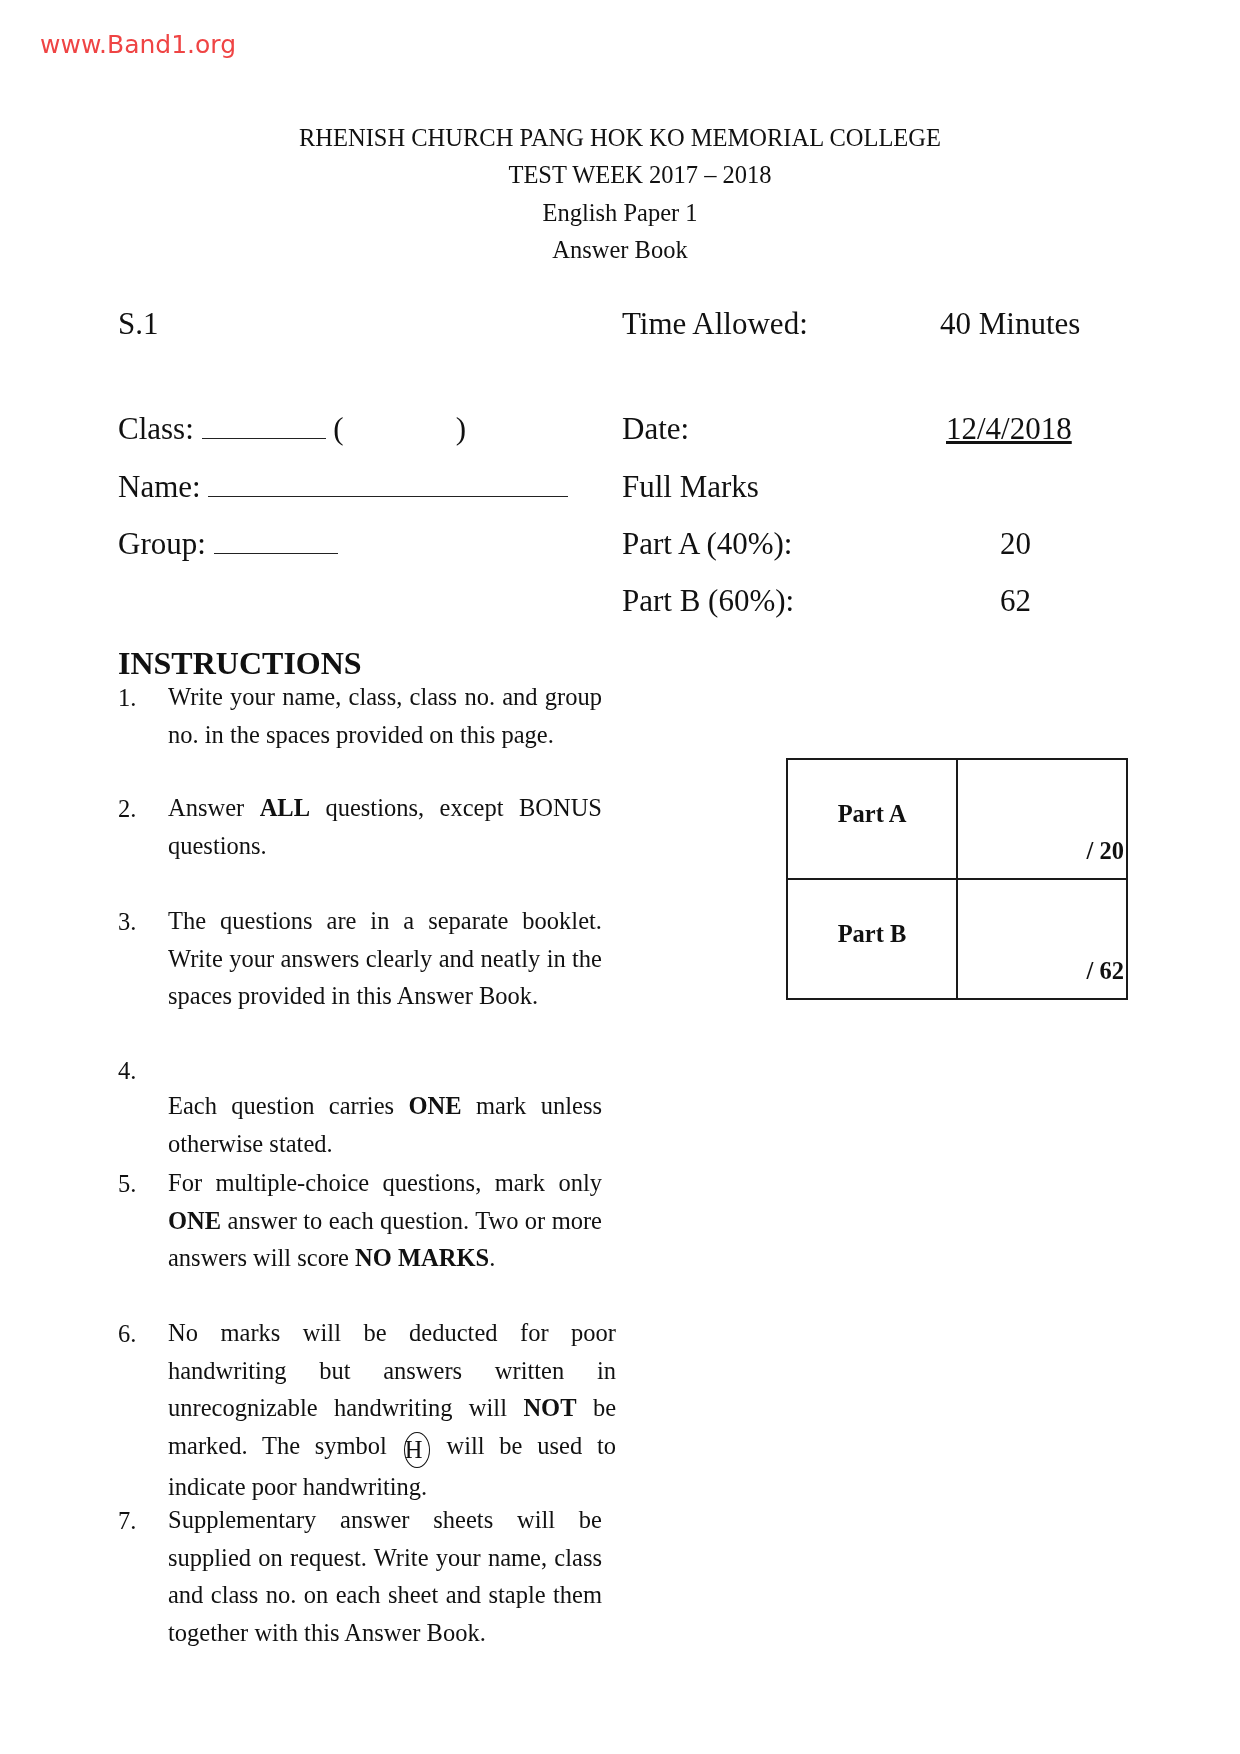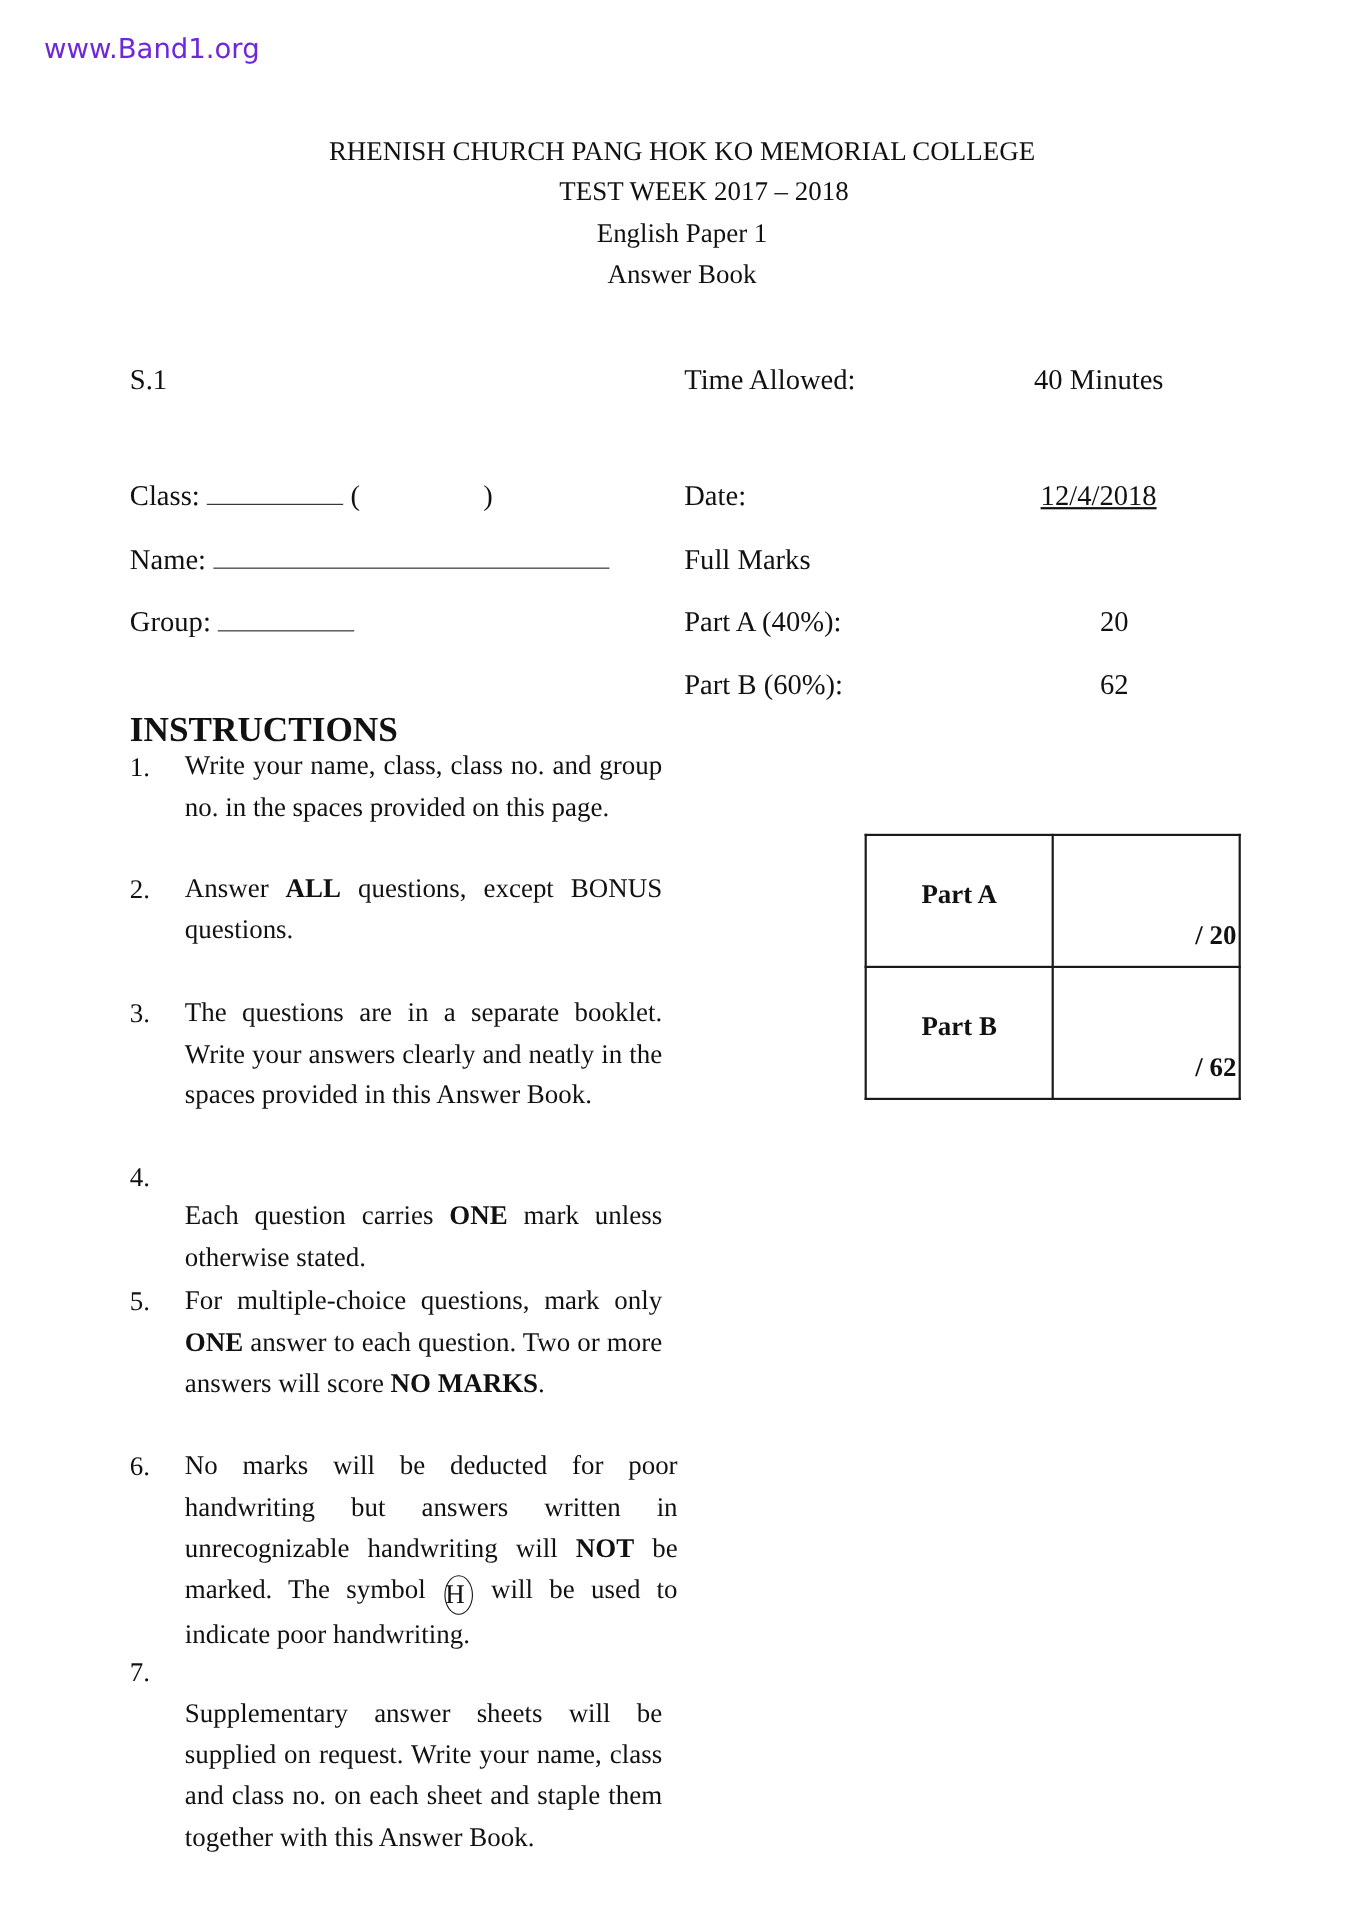--- a/index.html
+++ b/index.html
@@ -13,33 +13,33 @@
       position: relative;
       overflow: hidden;
       color: #111111;
       font-family: "Liberation Serif", "DejaVu Serif", serif;
     }
     .abs { position: absolute; white-space: nowrap; }
     .watermark {
       left: 40px; top: 30px;
       font-family: "DejaVu Sans", "Liberation Sans", sans-serif;
       font-size: 25px;
-      color: #6d28d9;
+      color: #ef4444;
     }
     .title-line {
       left: 0; width: 1240px;
       text-align: center;
       font-size: 24.5px;
     }
     .t1 { top: 124px; }
     .t2 { top: 161px; padding-left: 20px; }
     .t3 { top: 199px; }
     .t4 { top: 236px; }
 
-    .meta { font-size: 26px; margin-top: 25px; }
+    .meta { font-size: 31px; }
     .blank {
       display: inline-block;
       border-bottom: 1.5px solid #222;
       height: 20px;
       vertical-align: baseline;
     }
     .underline-val { text-decoration: underline; }
 
     .instr-heading {
       left: 118px; top: 645px;
@@ -168,21 +168,21 @@
 <div class="instr-item" style="top:1170px;">
   <span class="instr-num">5.</span>
   <div class="instr-text" style="top:-6px;"><span>For multiple-choice questions, mark only </span><b>ONE</b><span> answer to each question. Two or more answers will score </span><b>NO MARKS</b><span>.</span></div>
 </div>
 <div class="instr-item" style="top:1320px;">
   <span class="instr-num">6.</span>
   <div class="instr-text" style="top:-6px; width:448px;"><span>No marks will be deducted for poor handwriting but answers written in unrecognizable handwriting will </span><b>NOT</b><span> be marked. The symbol </span><span class="h-symbol">H</span><span> will be used to indicate poor handwriting.</span></div>
 </div>
 <div class="instr-item" style="top:1507px;">
   <span class="instr-num">7.</span>
-  <div class="instr-text" style="top:-6px;margin-top:38px;"><span>Supplementary answer sheets will be supplied on request. Write your name, class and class no. on each sheet and staple them together with this Answer Book.</span></div>
+  <div class="instr-text" style="top:-6px;"><span>Supplementary answer sheets will be supplied on request. Write your name, class and class no. on each sheet and staple them together with this Answer Book.</span></div>
 </div>
 
 <table class="marks-table">
   <tbody>
   <tr class="r1">
     <td class="c1">
       <span class="cell-label">Part A</span>
     </td>
     <td class="c2">
       <span class="cell-max">/ 20</span>

